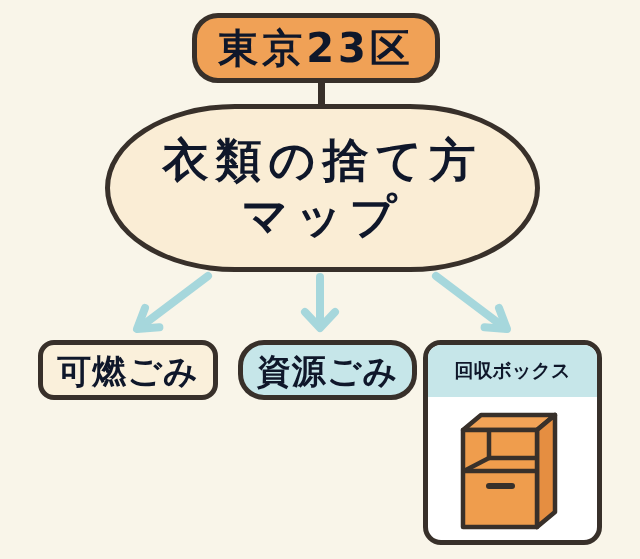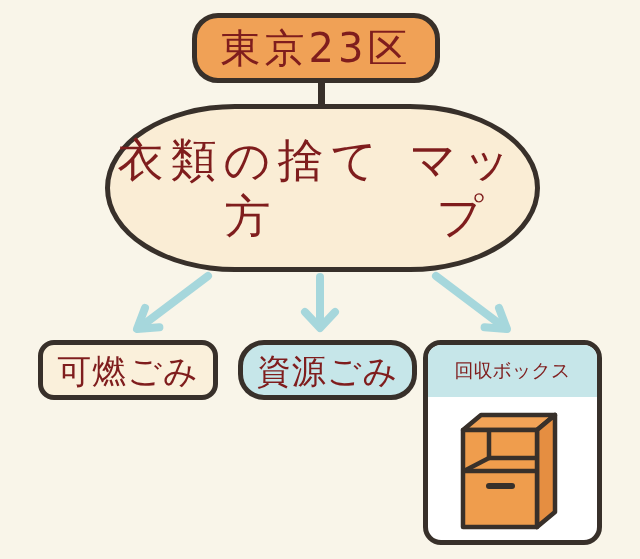--- a/index.html
+++ b/index.html
@@ -6,22 +6,22 @@
     margin: 0;
     padding: 0;
     font-family: "DejaVu Sans", sans-serif;
   }
   #canvas {
     position: relative;
     width: 640px;
     height: 559px;
     background: #F9F5E9;
     overflow: hidden;
-    font-weight: 400;
-    color: #7f1d1d;
+    font-weight: 700;
+    color: #0f172a;
   }
   
   .badge {
     position: absolute;
     left: 192px; top: 13px;
     width: 248px; height: 70px;
     box-sizing: border-box;
     background: #F0A156;
     border: 5px solid #38302A;
     border-radius: 26px;
@@ -43,21 +43,21 @@
   
   .title-bubble {
     position: absolute;
     left: 105px; top: 104px;
     width: 435px; height: 168px;
     box-sizing: border-box;
     background: #FAEDD5;
     border: 5px solid #38302A;
     border-radius: 130px / 84px;
     display: flex;
-    flex-direction: row;
+    flex-direction: column;
     align-items: center;
     justify-content: center;
     font-size: 46px;
     letter-spacing: 7px;
     line-height: 1.22;
     text-align: center;
     z-index: 2;
   }
   
   .arrows-svg {

